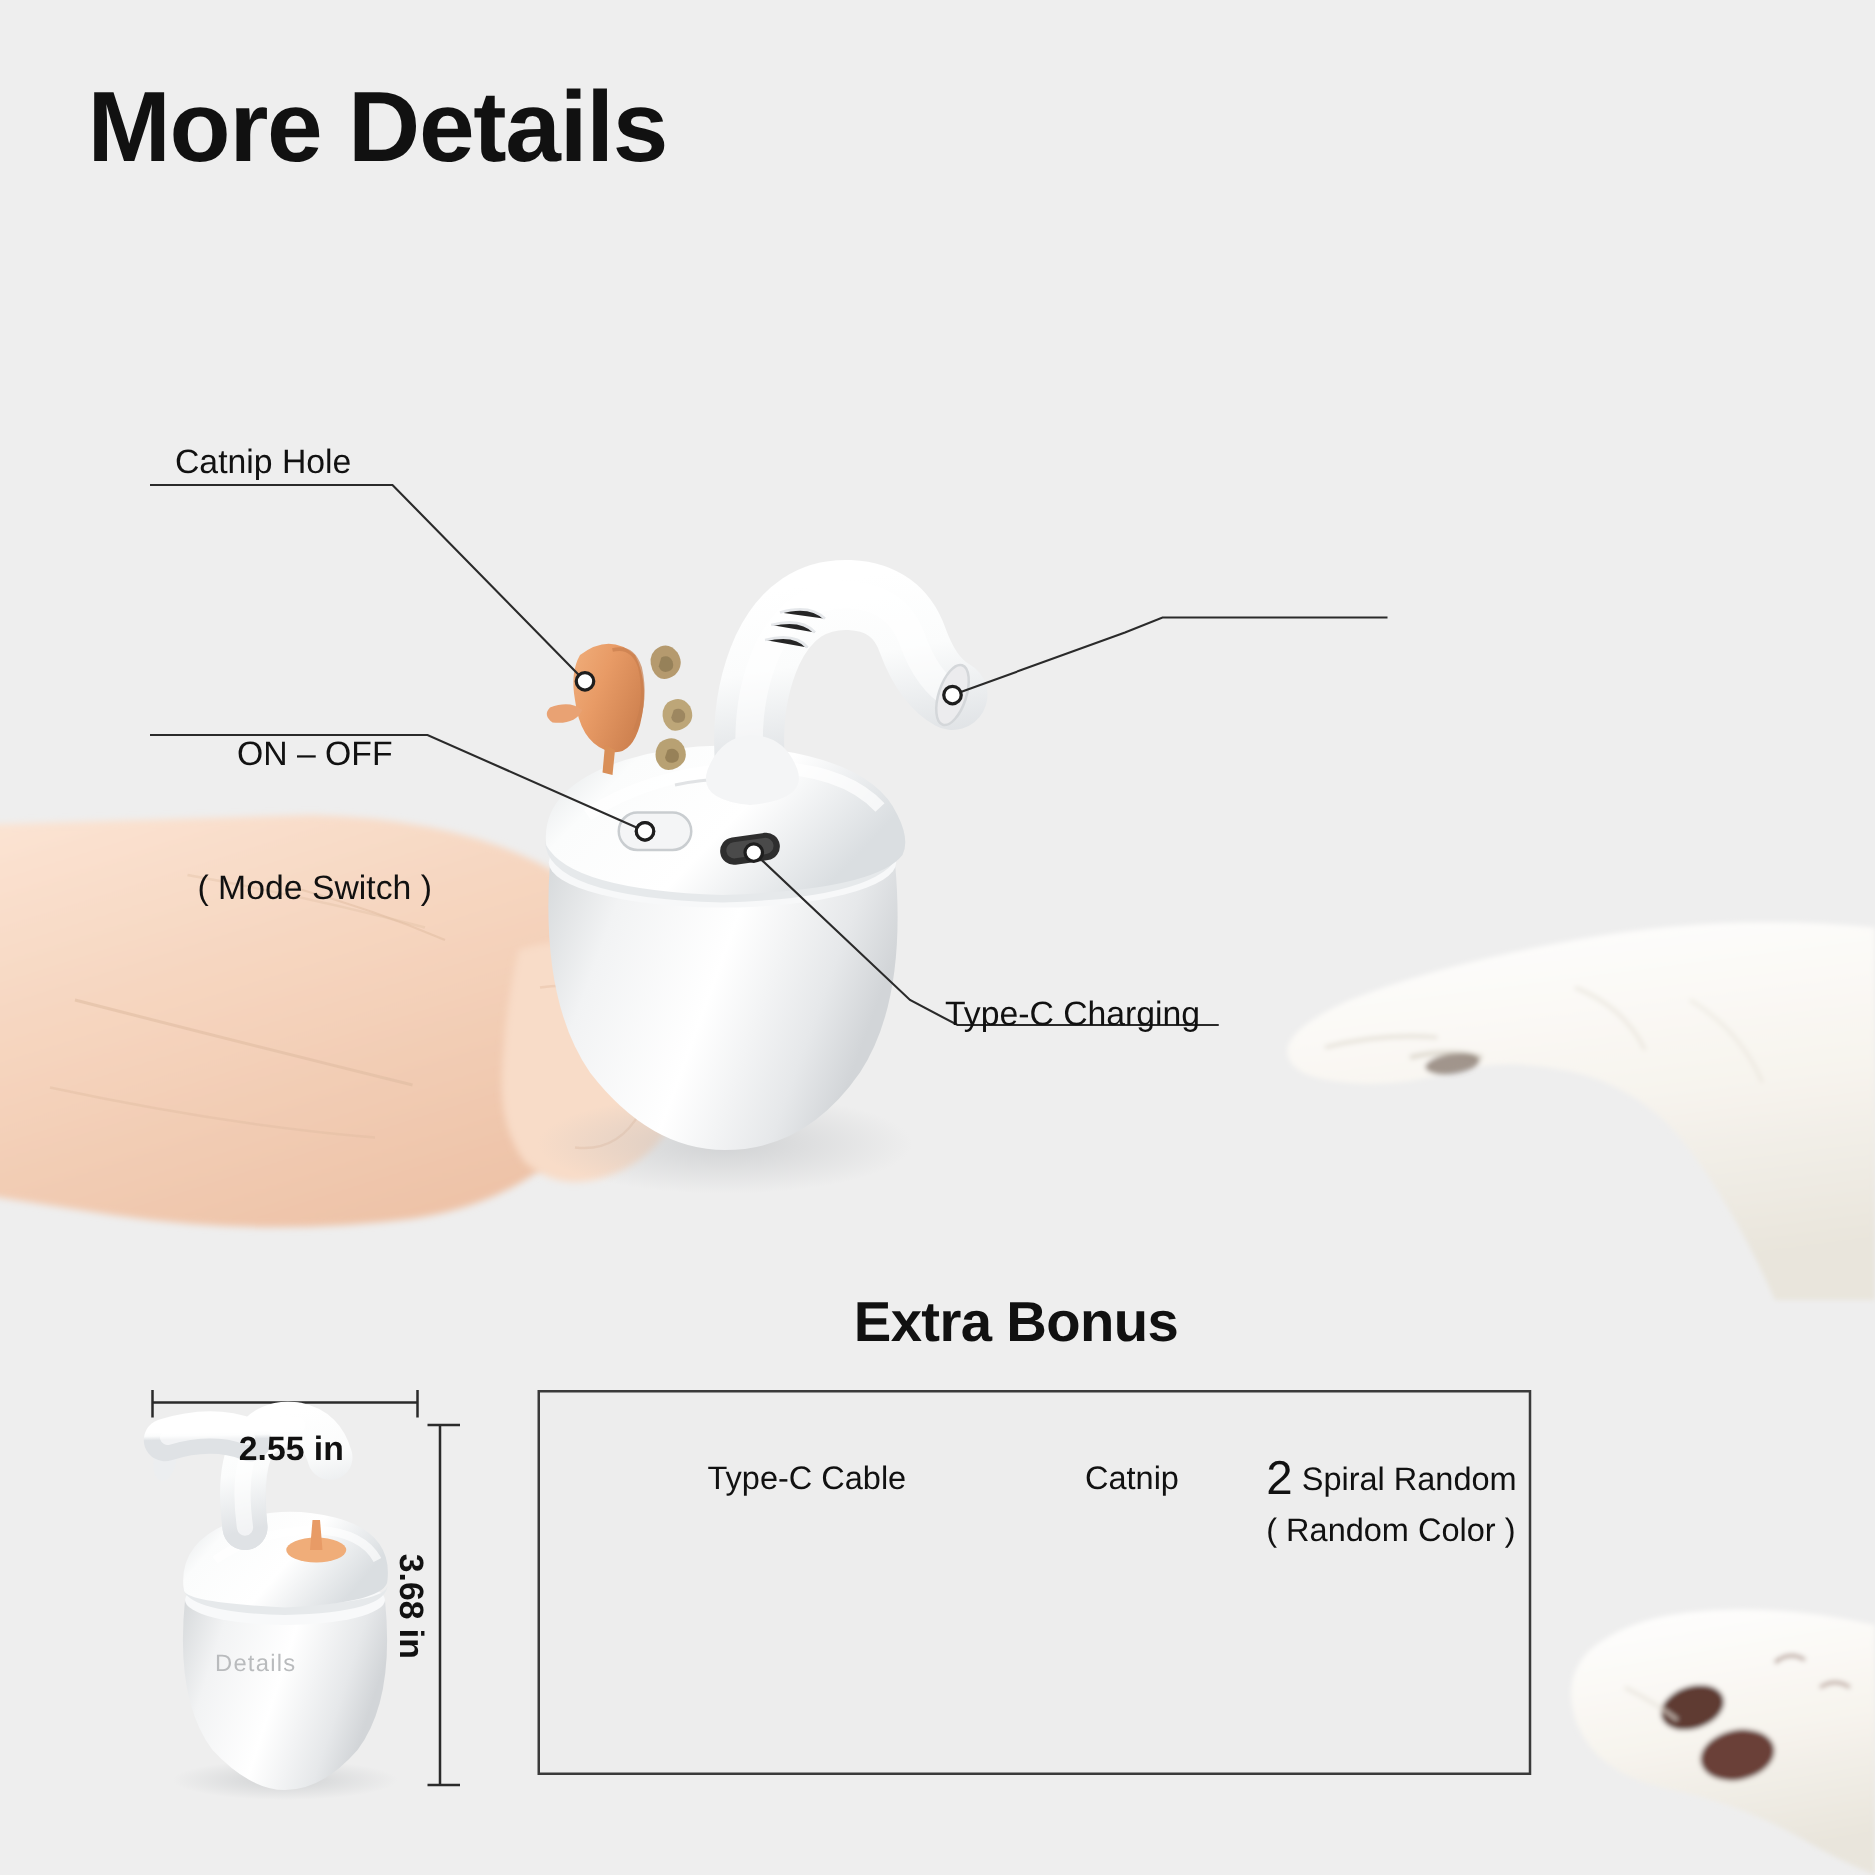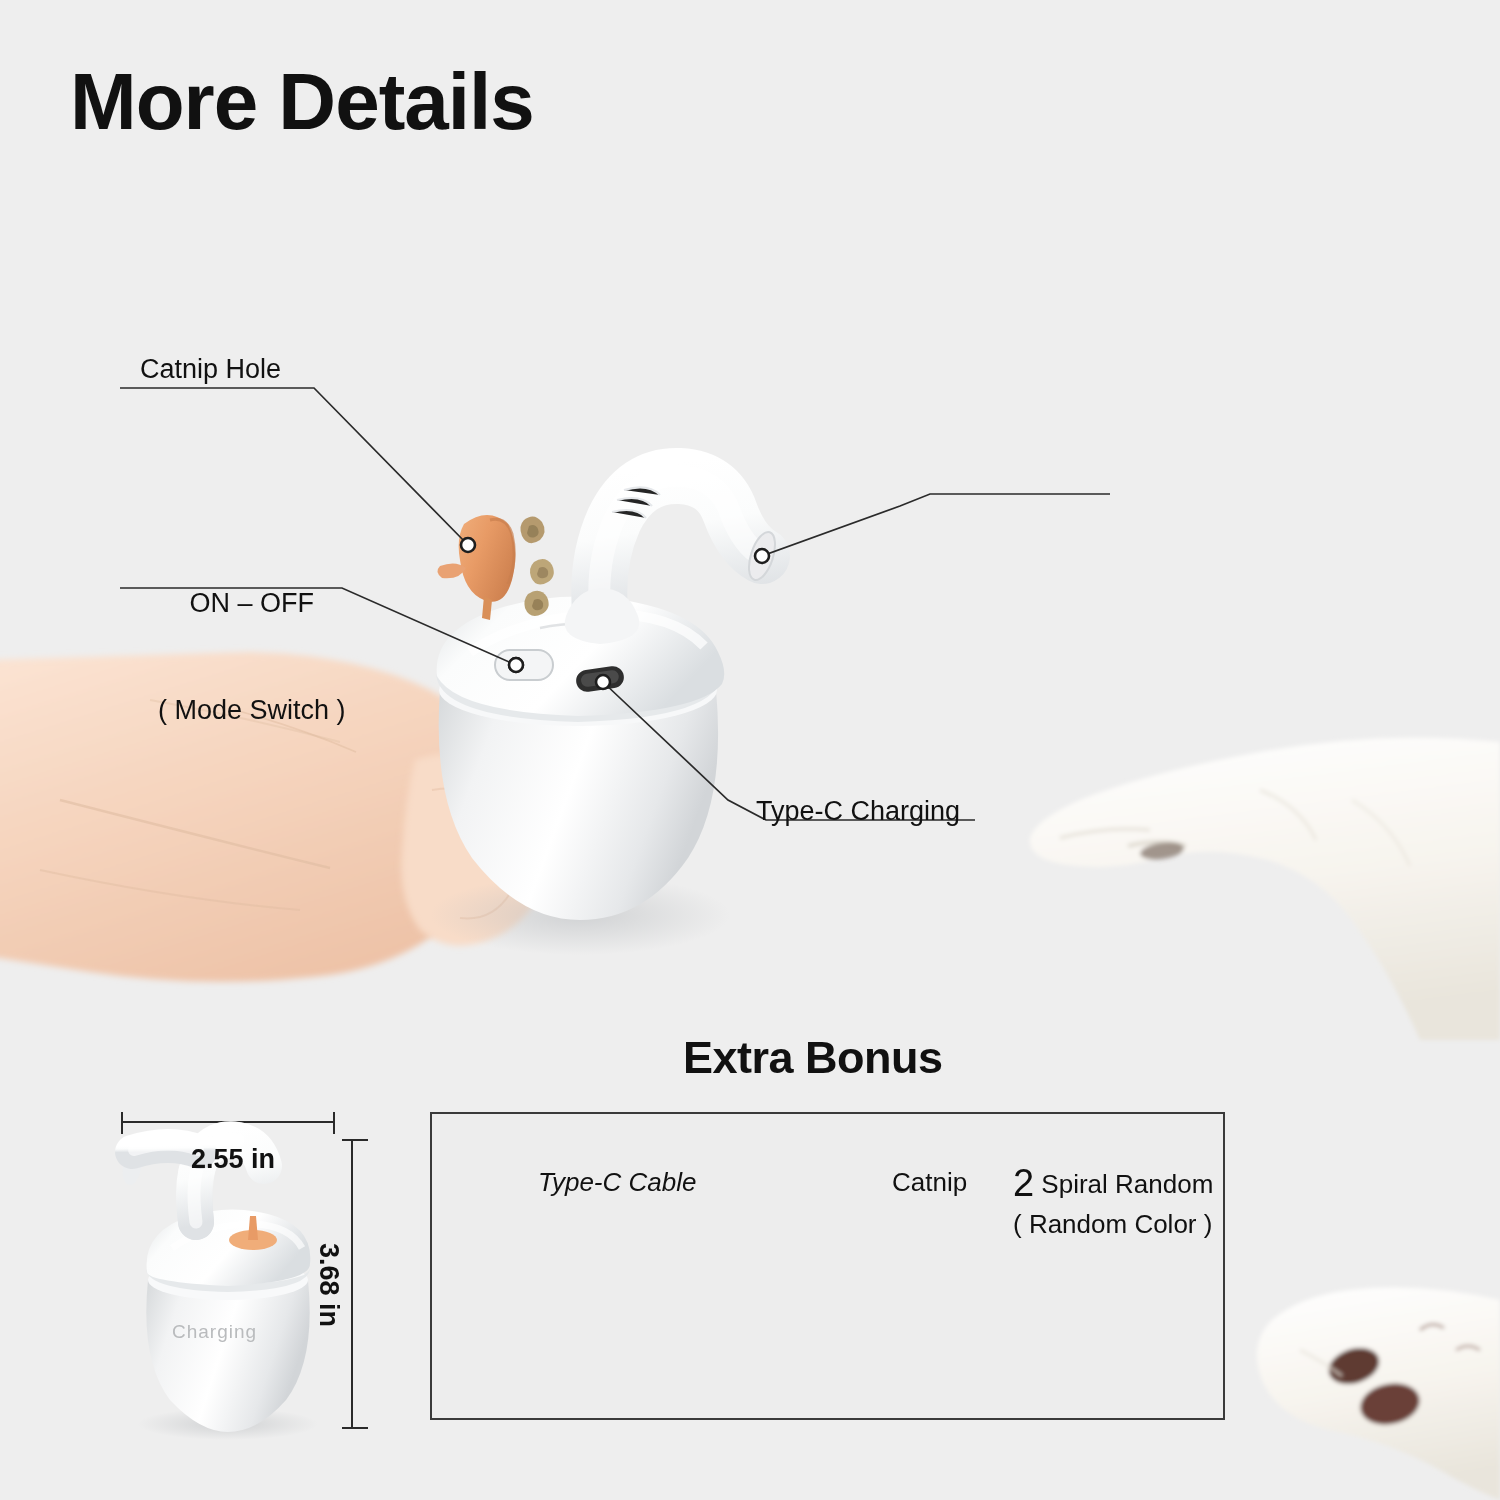--- a/index.html
+++ b/index.html
@@ -32,22 +32,22 @@
 
   svg.overlay { position: absolute; left: 0; top: 0; width: 1500px; height: 1500px; pointer-events: none; }
 
   
   .bonus-box {
     position: absolute; left: 430px; top: 1112px;
     width: 795px; height: 308px;
     border: 2px solid #3a3a3a; background: #ededed;
   }
   .bonus-label { position: absolute; color: #111; font-size: 26px; line-height: 1.3; }
-  #label-cable  { left: 538px; top: 1166px; font-style: italic; }
-  #label-catnip { left: 868px; top: 1166px; margin-left: 24px; }
+  #label-cable  { left: 566px; top: 1166px; }
+  #label-catnip { left: 868px; top: 1166px; }
   #label-spring { left: 1013px; top: 1160px; line-height: 1.25; }
   #label-spring .big { font-size: 38px; font-weight: 500; vertical-align: -3px; }
 
   
   .dim { position: absolute; color: #111; font-size: 27px; font-weight: bold; }
   #dim-width { left: 191px; top: 1144px; }
   #dim-height {
     left: 344px; top: 1243px;
     transform: rotate(90deg); transform-origin: left top;
   }
@@ -371,14 +371,14 @@
   <div class="bonus-label" id="label-cable">Type-C Cable</div>
   <div class="bonus-label" id="label-catnip">Catnip</div>
   <div class="bonus-label" id="label-spring">
     <div><span class="big">2</span><span> Spiral Random</span></div>
     <div>( Random Color )</div>
   </div>
 
   <div class="dim" id="dim-width">2.55 in</div>
   <div class="dim" id="dim-height">3.68 in</div>
 
-  <div class="brand">Charging</div>
+  <div class="brand">Details</div>
 </div>
 
 </body></html>

